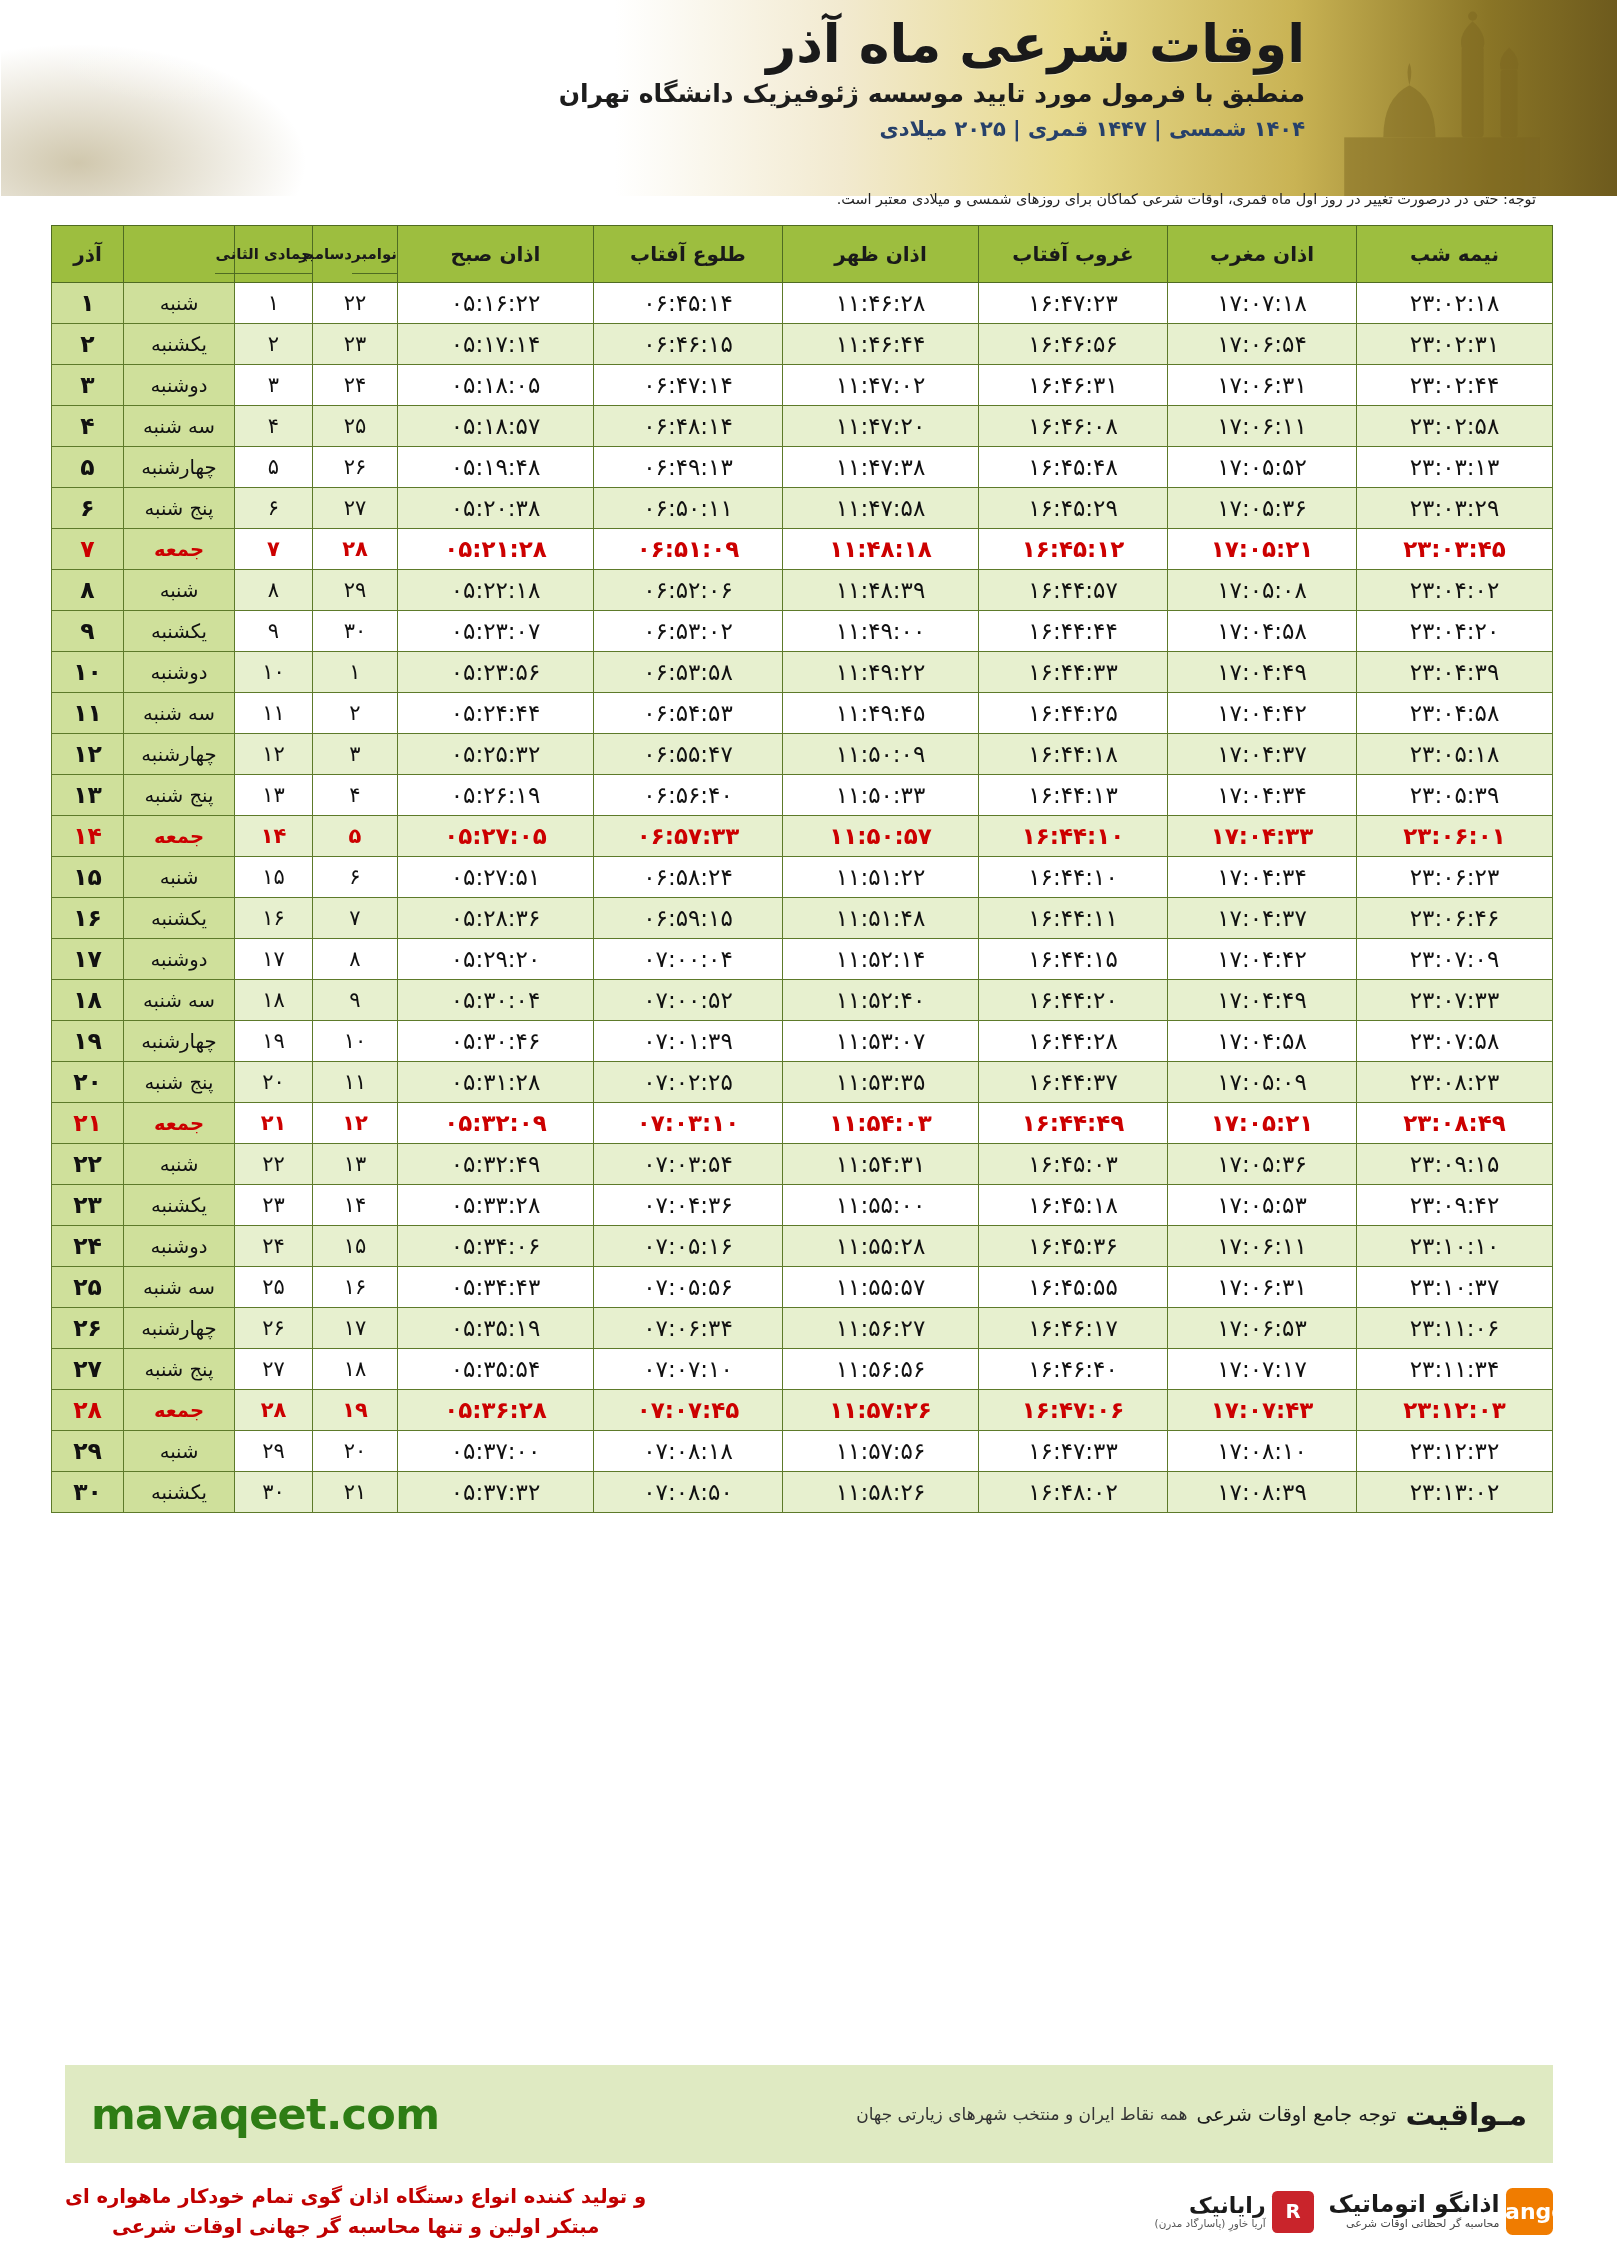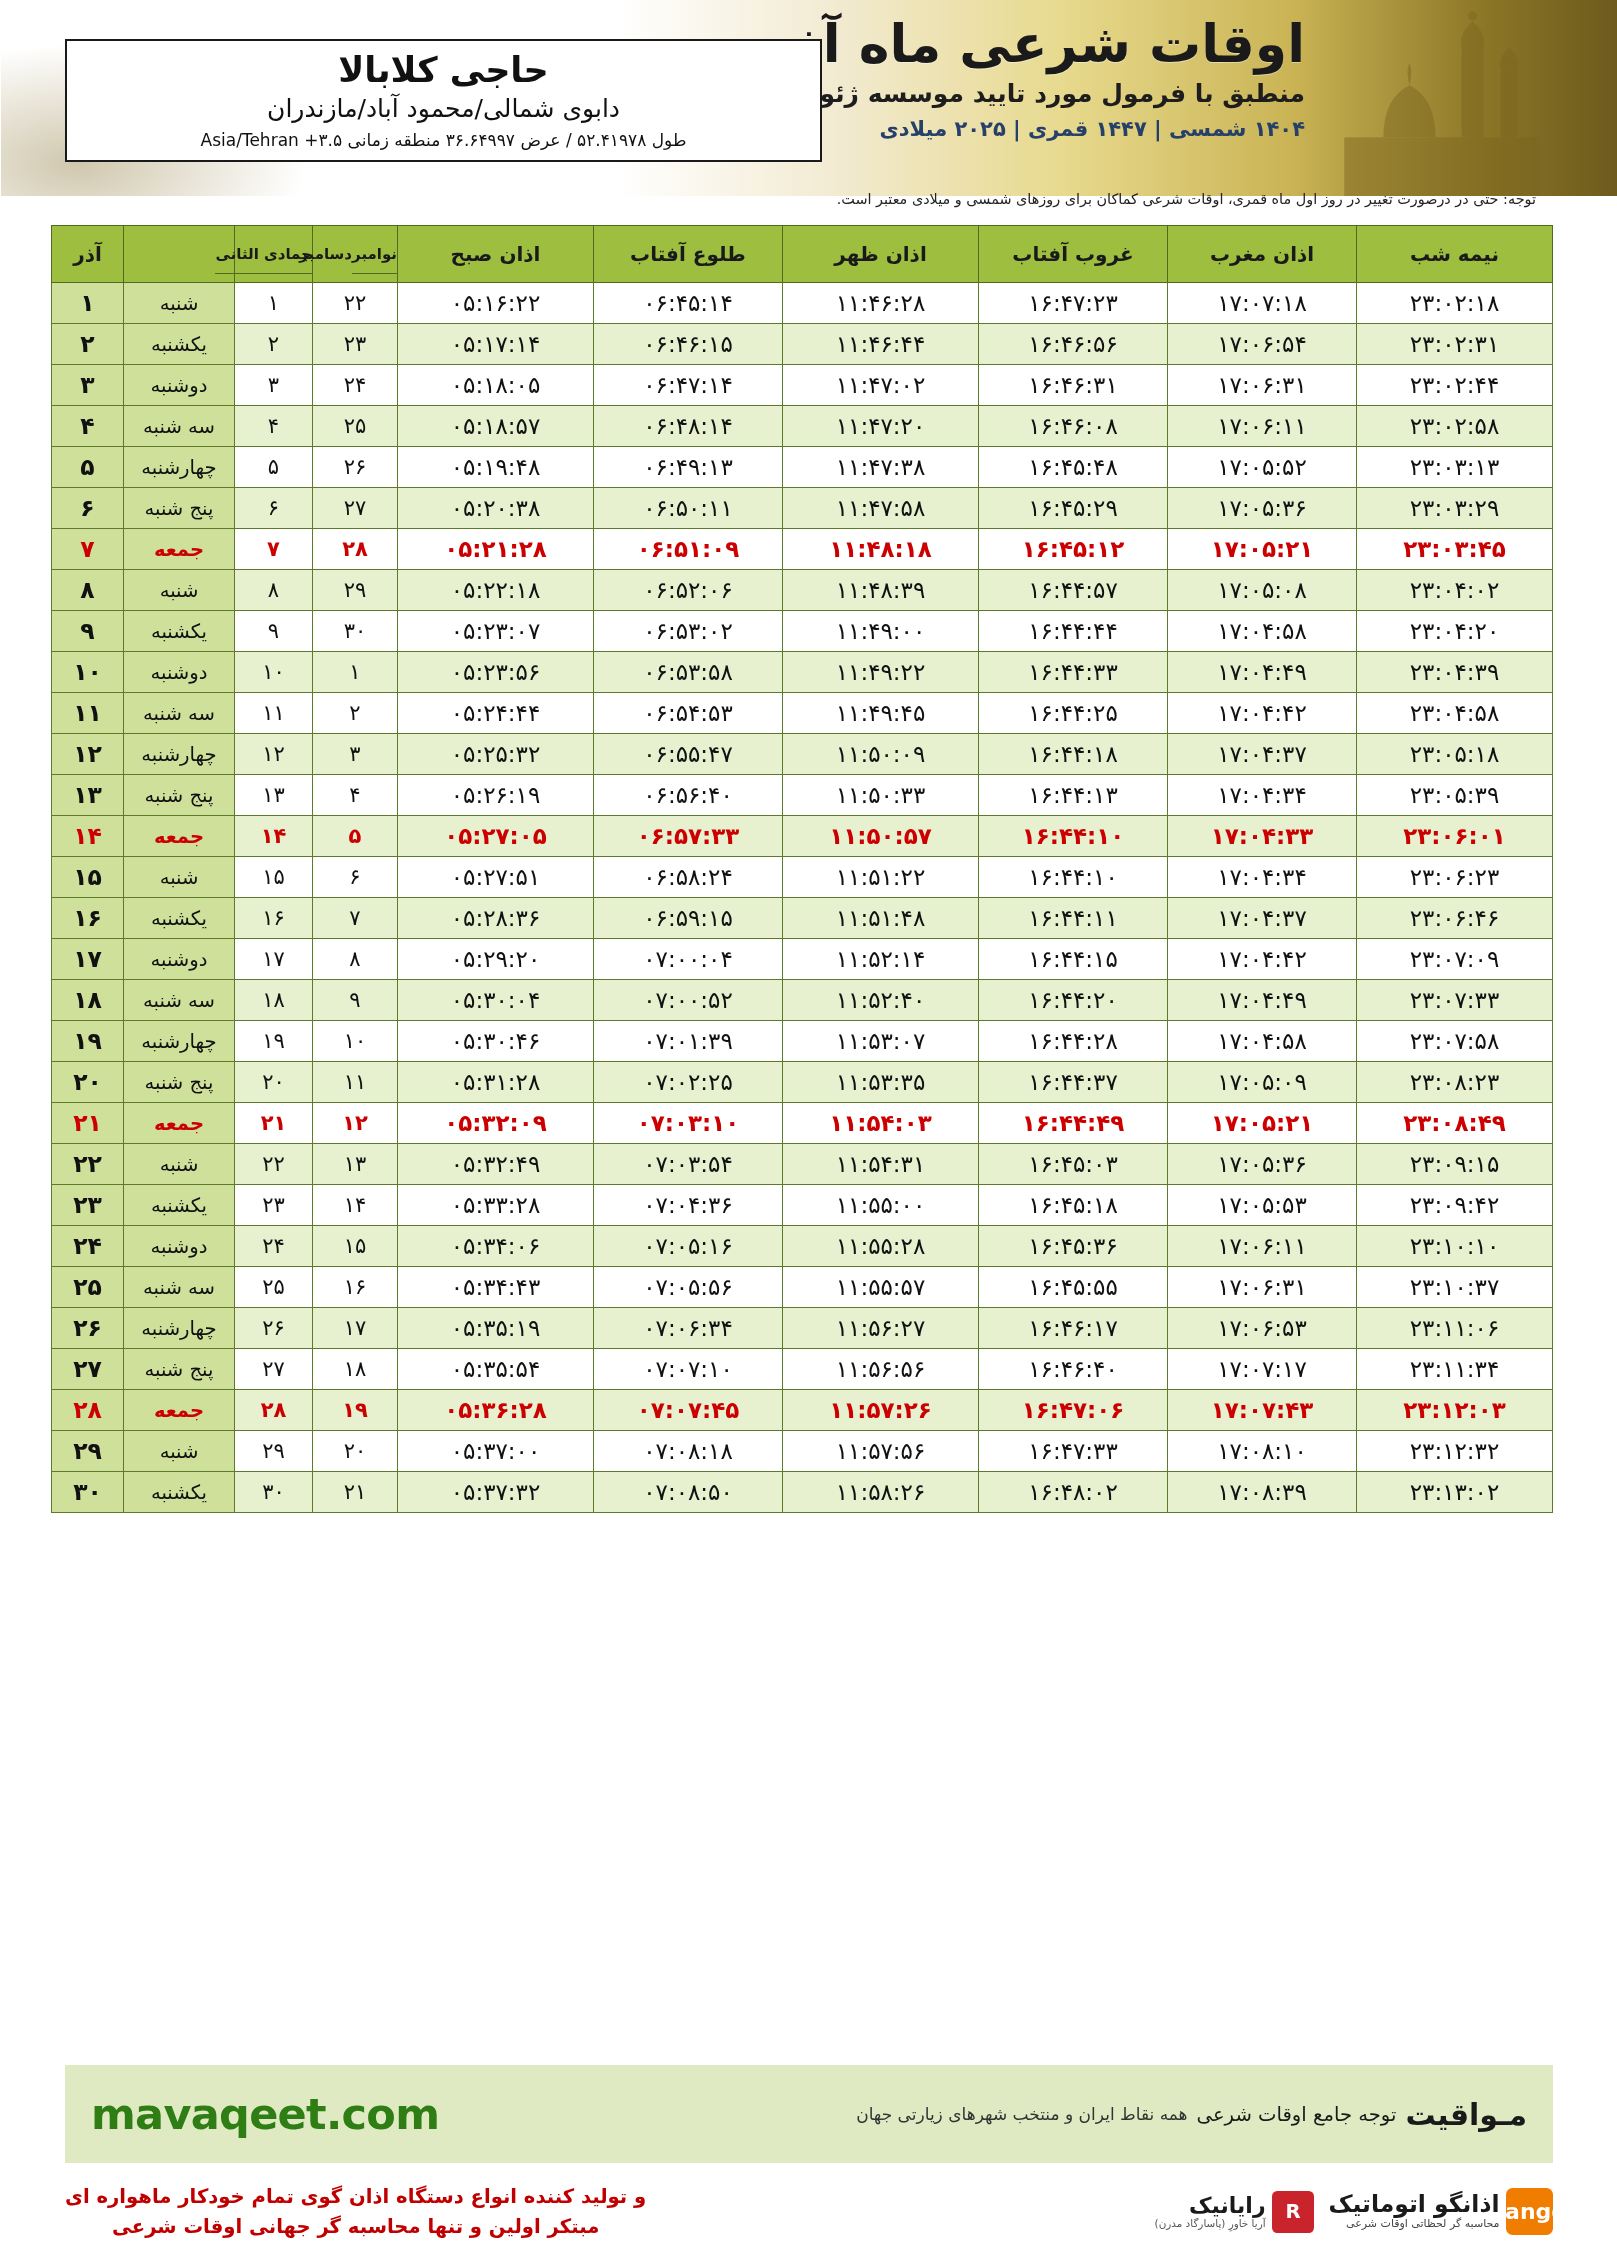--- a/index.html
+++ b/index.html
@@ -234,25 +234,20 @@
         <path d="M253 62 q18 16 13 34 h-26 q-5 -18 13 -34z"></path>
       </g>
     </svg>
 
     <div class="title-block">
       <div class="main-title">اوقات شرعی ماه آذر</div>
       <div class="sub-title">منطبق با فرمول مورد تایید موسسه ژئوفیزیک دانشگاه تهران</div>
       <div class="year-line">۱۴۰۴ شمسی | ۱۴۴۷ قمری | ۲۰۲۵ میلادی</div>
     </div>
 
-    <div class="loc-card">
-      <div class="loc-name">حاجی کلابالا</div>
-      <div class="loc-region">دابوی شمالی/محمود آباد/مازندران</div>
-      <div class="loc-coords">طول ۵۲.۴۱۹۷۸ / عرض ۳۶.۶۴۹۹۷ منطقه زمانی ۳.۵+ Asia/Tehran</div>
-    </div>
   </div>
 
   <div class="note">توجه: حتی در درصورت تغییر در روز اول ماه قمری، اوقات شرعی کماکان برای روزهای شمسی و میلادی معتبر است.</div>
 
   <div class="table-wrap">
     <table>
       <colgroup>
         <col class="c-night">
           <col class="c-maghrib">
           <col class="c-sunset">

